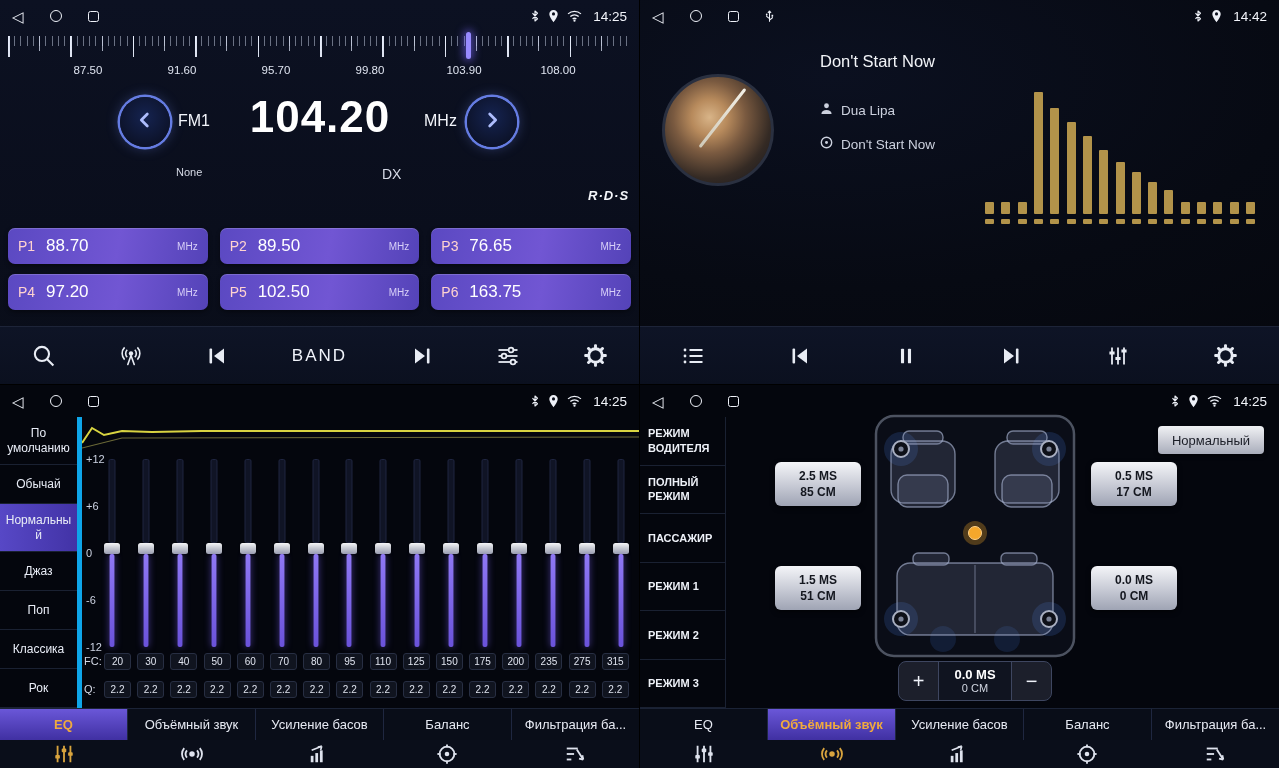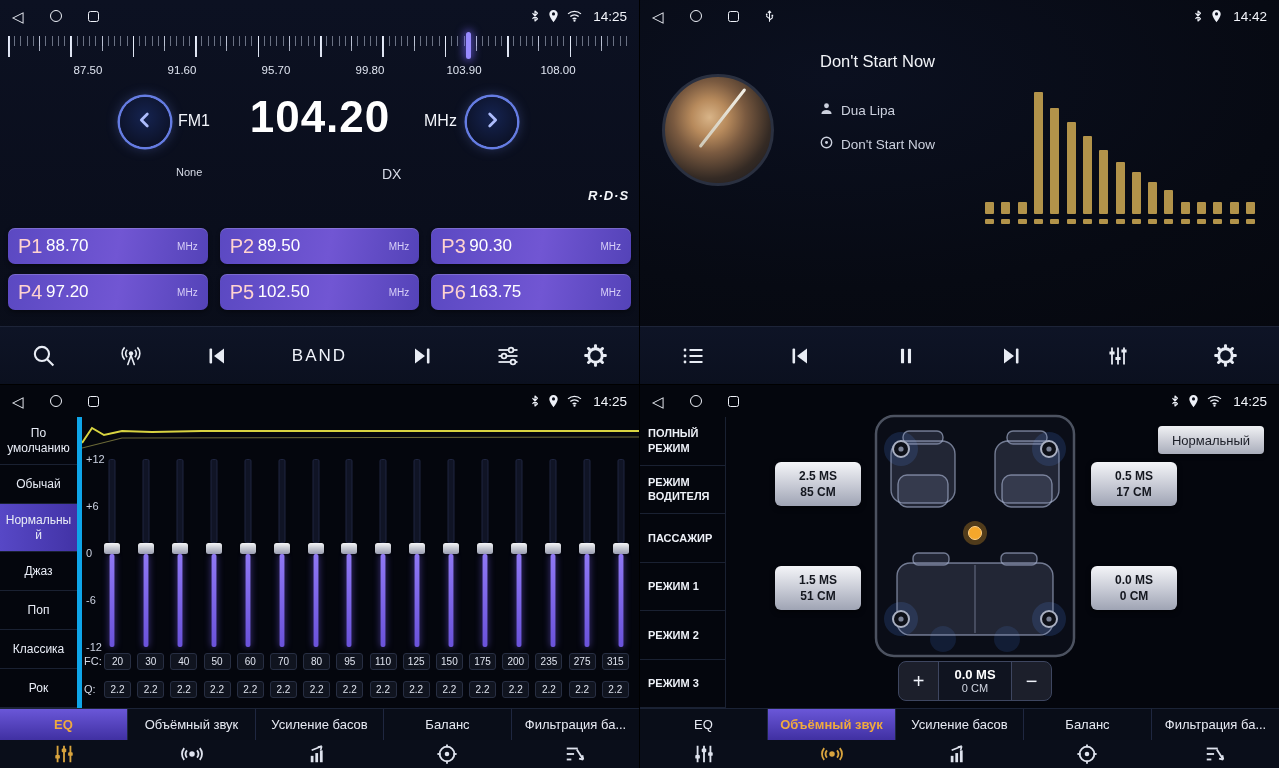--- a/index.html
+++ b/index.html
@@ -31,21 +31,21 @@
 .seek-prev{left:120px;top:97px}
 .seek-next{left:467px;top:97px}
 .band-label{position:absolute;left:178px;top:112px;font-size:16px;color:#f2f4fa}
 .band-mode{position:absolute;left:176px;top:166px;font-size:11px;color:#d6dae6}
 .freq-big{position:absolute;left:232px;top:92px;width:176px;text-align:center;font-size:44px;font-weight:bold;color:#fff;letter-spacing:1px}
 .freq-unit{position:absolute;left:424px;top:112px;font-size:16px;color:#f2f4fa}
 .dx-label{position:absolute;left:382px;top:166px;font-size:14px;color:#d6dae6}
 .rds{position:absolute;left:588px;top:188px;font-size:13px;font-style:italic;font-weight:bold;color:#f4f6fa;letter-spacing:1px}
 .presets{position:absolute;left:8px;right:8px;top:228px;display:grid;grid-template-columns:repeat(3,1fr);gap:10px 12px}
 .preset{height:36px;border-radius:7px;display:flex;align-items:center;padding:0 10px;background:linear-gradient(100deg,#5b49c2,#7156d3 55%,#5443b8);box-shadow:inset 0 1px 0 rgba(255,255,255,.18),0 2px 4px rgba(0,0,0,.4)}
-.p-label{font-size:20px;color:#ffd3d0;width:28px}
+.p-label{font-size:14px;color:#ffd3d0;width:28px}
 .p-freq{flex:1;text-align:left;font-size:17px;color:#fff}
 .p-unit{font-size:10px;color:#d8d0f8}
 .toolbar{position:absolute;left:0;right:0;bottom:0;height:58px;background:linear-gradient(180deg,#0e1426,#0b101f);border-top:1px solid #1d2438;display:flex;align-items:center;justify-content:space-around;z-index:4}
 .tb-icon{color:#e8ecf4;display:flex;align-items:center;justify-content:center}
 .band-btn{font-size:17px;letter-spacing:2px;color:#f0f3fa}
 
 .album-art{position:absolute;left:22px;top:74px;width:112px;height:112px;border-radius:50%;border:3px solid #2a3040;background:radial-gradient(circle at 42% 38%,#d8b488 0%,#b78a5c 20%,#7a5a40 40%,#342a24 68%,#12141c 100%);overflow:hidden}
 .stick{position:absolute;left:56px;top:4px;width:3px;height:74px;background:linear-gradient(#f2efe6,#cfc9b8);transform:rotate(38deg);border-radius:2px}
 .track-title{position:absolute;left:180px;top:52px;font-size:16.5px;color:#f2f4f8}
 .meta-row{position:absolute;left:180px;display:flex;align-items:center;gap:8px;color:#ccd1de;font-size:13.5px}
@@ -177,21 +177,21 @@
           <span class="p-freq">88.70</span>
           <span class="p-unit">MHz</span>
         </div>
       <div class="preset">
           <span class="p-label">P2</span>
           <span class="p-freq">89.50</span>
           <span class="p-unit">MHz</span>
         </div>
       <div class="preset">
           <span class="p-label">P3</span>
-          <span class="p-freq">90.30</span>
+          <span class="p-freq">76.65</span>
           <span class="p-unit">MHz</span>
         </div>
       <div class="preset">
           <span class="p-label">P4</span>
           <span class="p-freq">97.20</span>
           <span class="p-unit">MHz</span>
         </div>
       <div class="preset">
           <span class="p-label">P5</span>
           <span class="p-freq">102.50</span>
@@ -713,22 +713,22 @@
               <path d="M3.5 7 a7 7 0 0 1 9 0"></path>
               <path d="M6 9.6 a3.5 3.5 0 0 1 4 0"></path>
               <circle cx="8" cy="11.6" r="1.2" fill="currentColor" stroke="none"></circle>
             </svg>
           </span>
         <span class="time">14:25</span>
       </div>
     </header>
 
     <div class="mode-list">
+      <div class="mode-item">РЕЖИМ ВОДИТЕЛЯ</div>
       <div class="mode-item">ПОЛНЫЙ РЕЖИМ</div>
-      <div class="mode-item">РЕЖИМ ВОДИТЕЛЯ</div>
       <div class="mode-item">ПАССАЖИР</div>
       <div class="mode-item">РЕЖИМ 1</div>
       <div class="mode-item">РЕЖИМ 2</div>
       <div class="mode-item">РЕЖИМ 3</div>
     </div>
 
     <div class="sf-preset-btn">Нормальный</div>
 
     <svg class="seat-map" viewBox="0 0 204 246">
       <rect x="3" y="3" width="198" height="240" rx="18" fill="rgba(40,48,70,0.18)" stroke="#4c5260" stroke-width="2.5"></rect>

